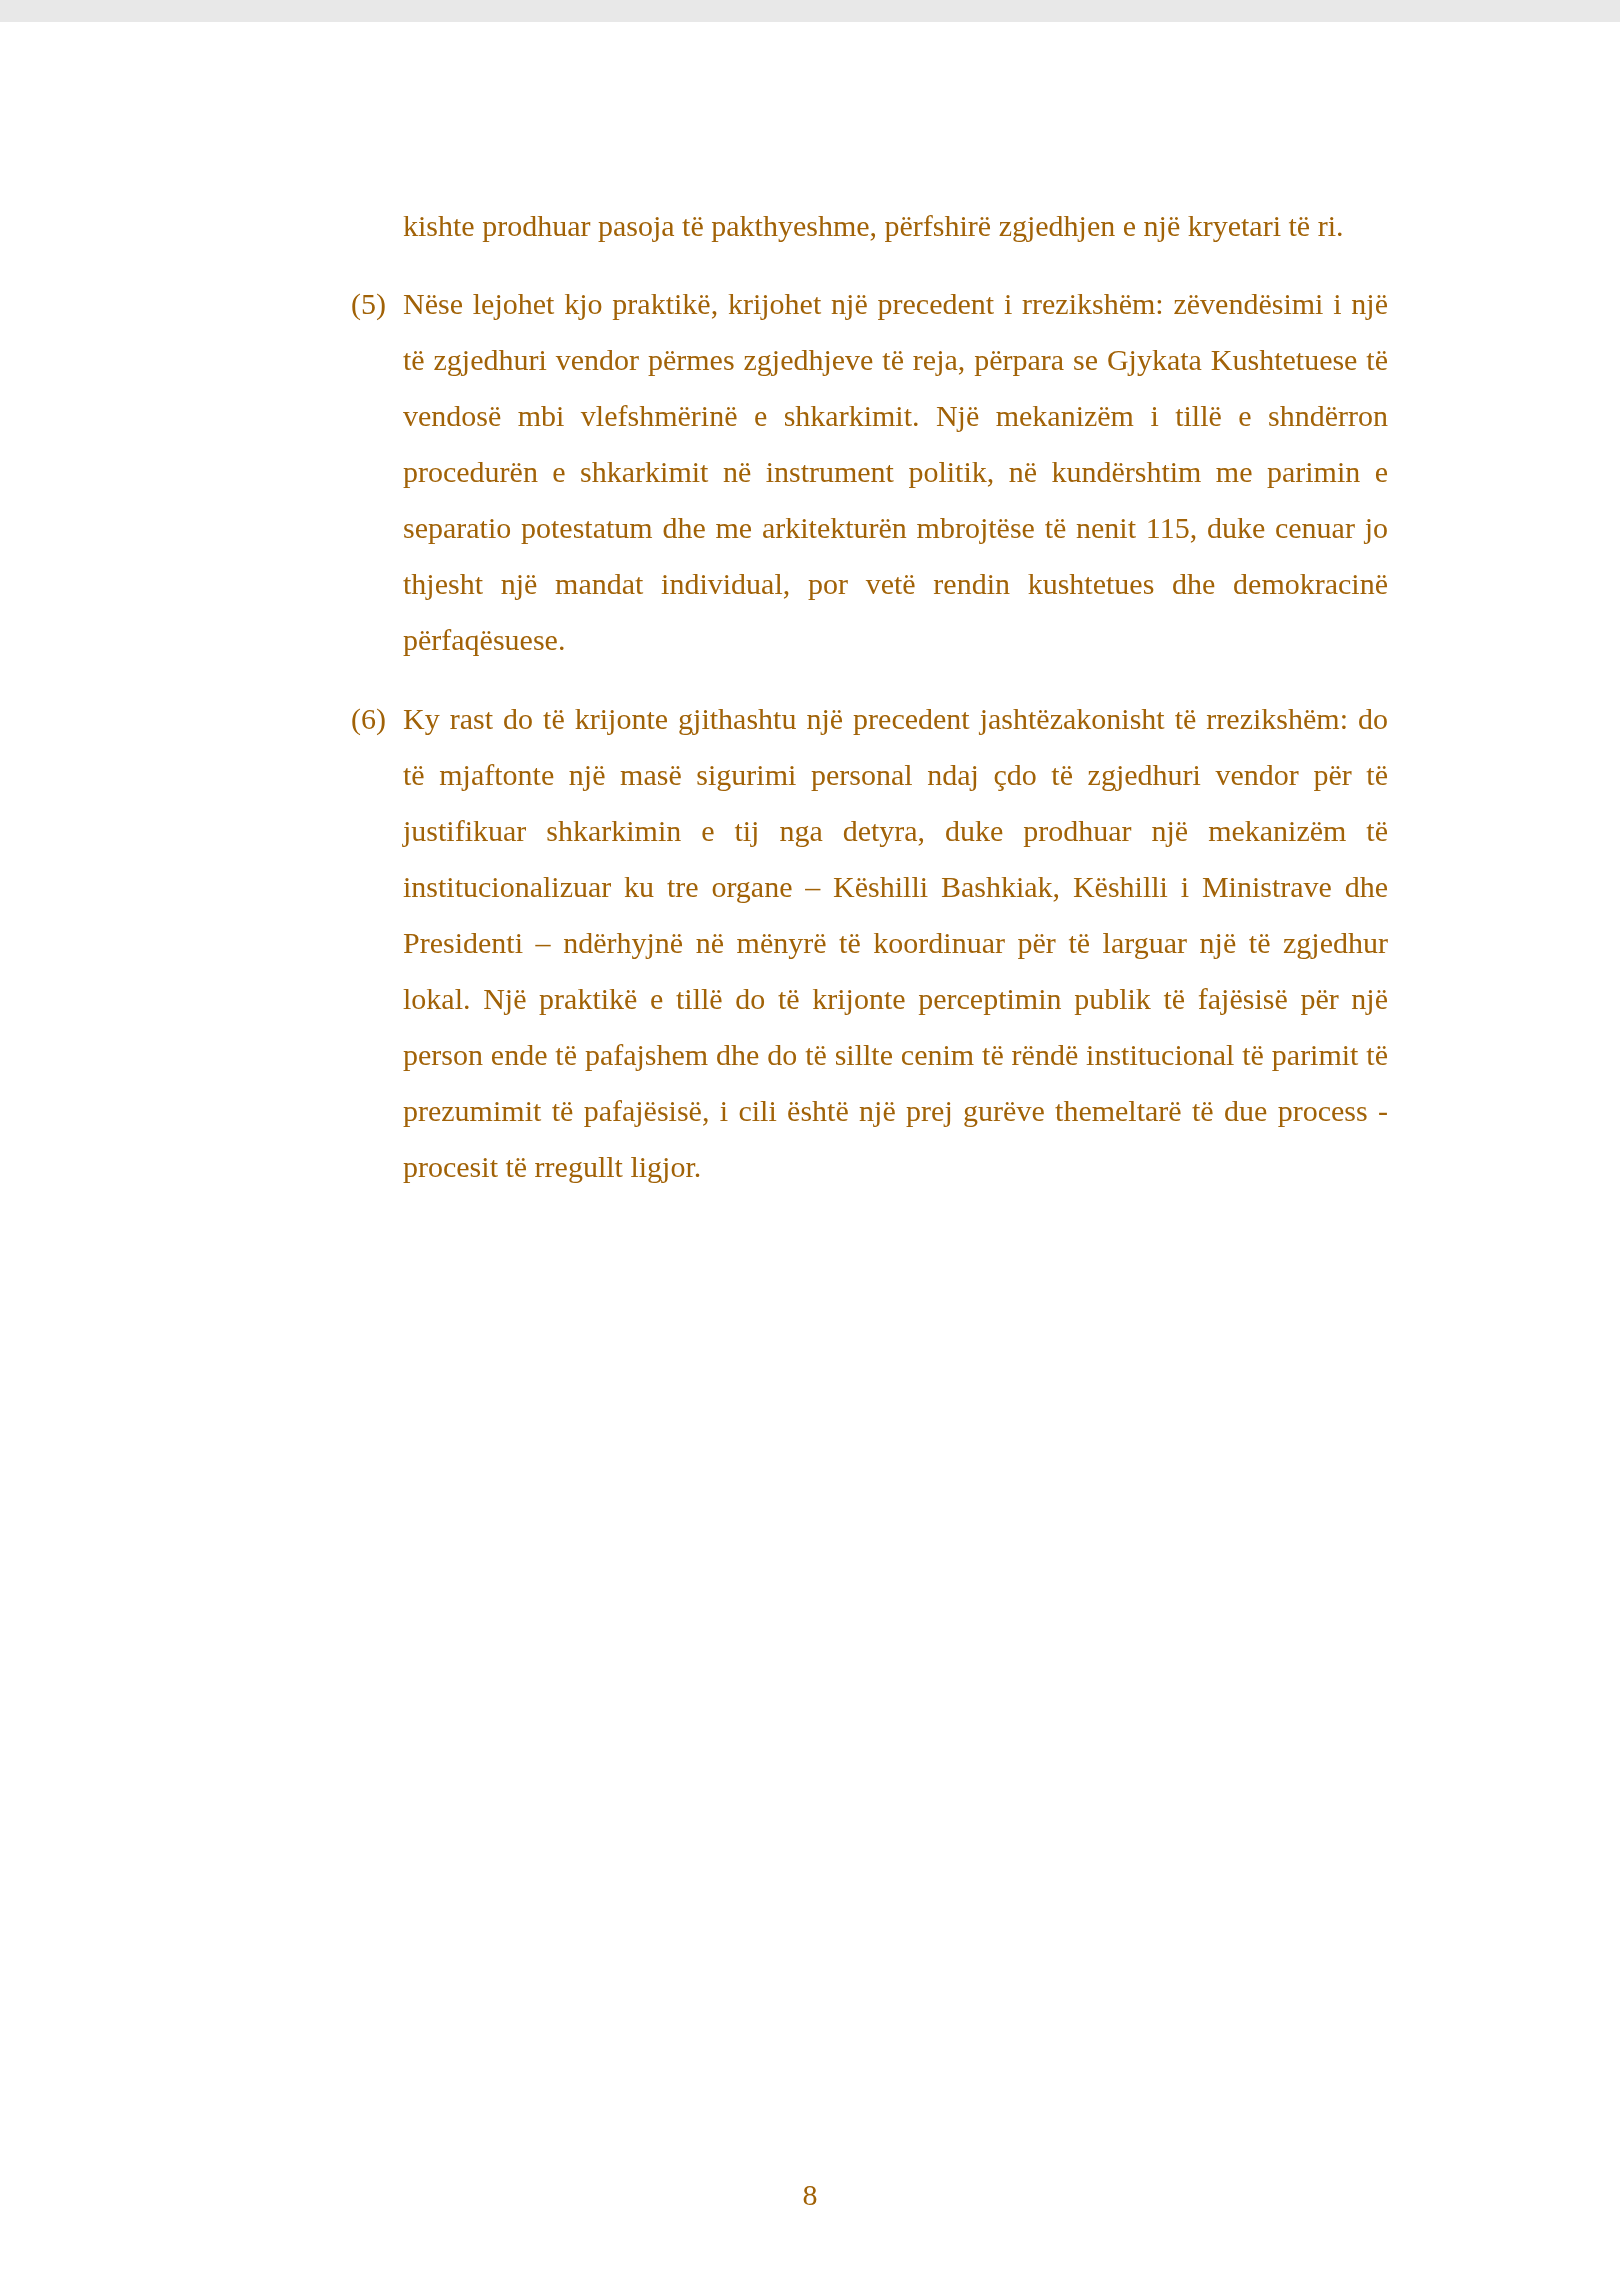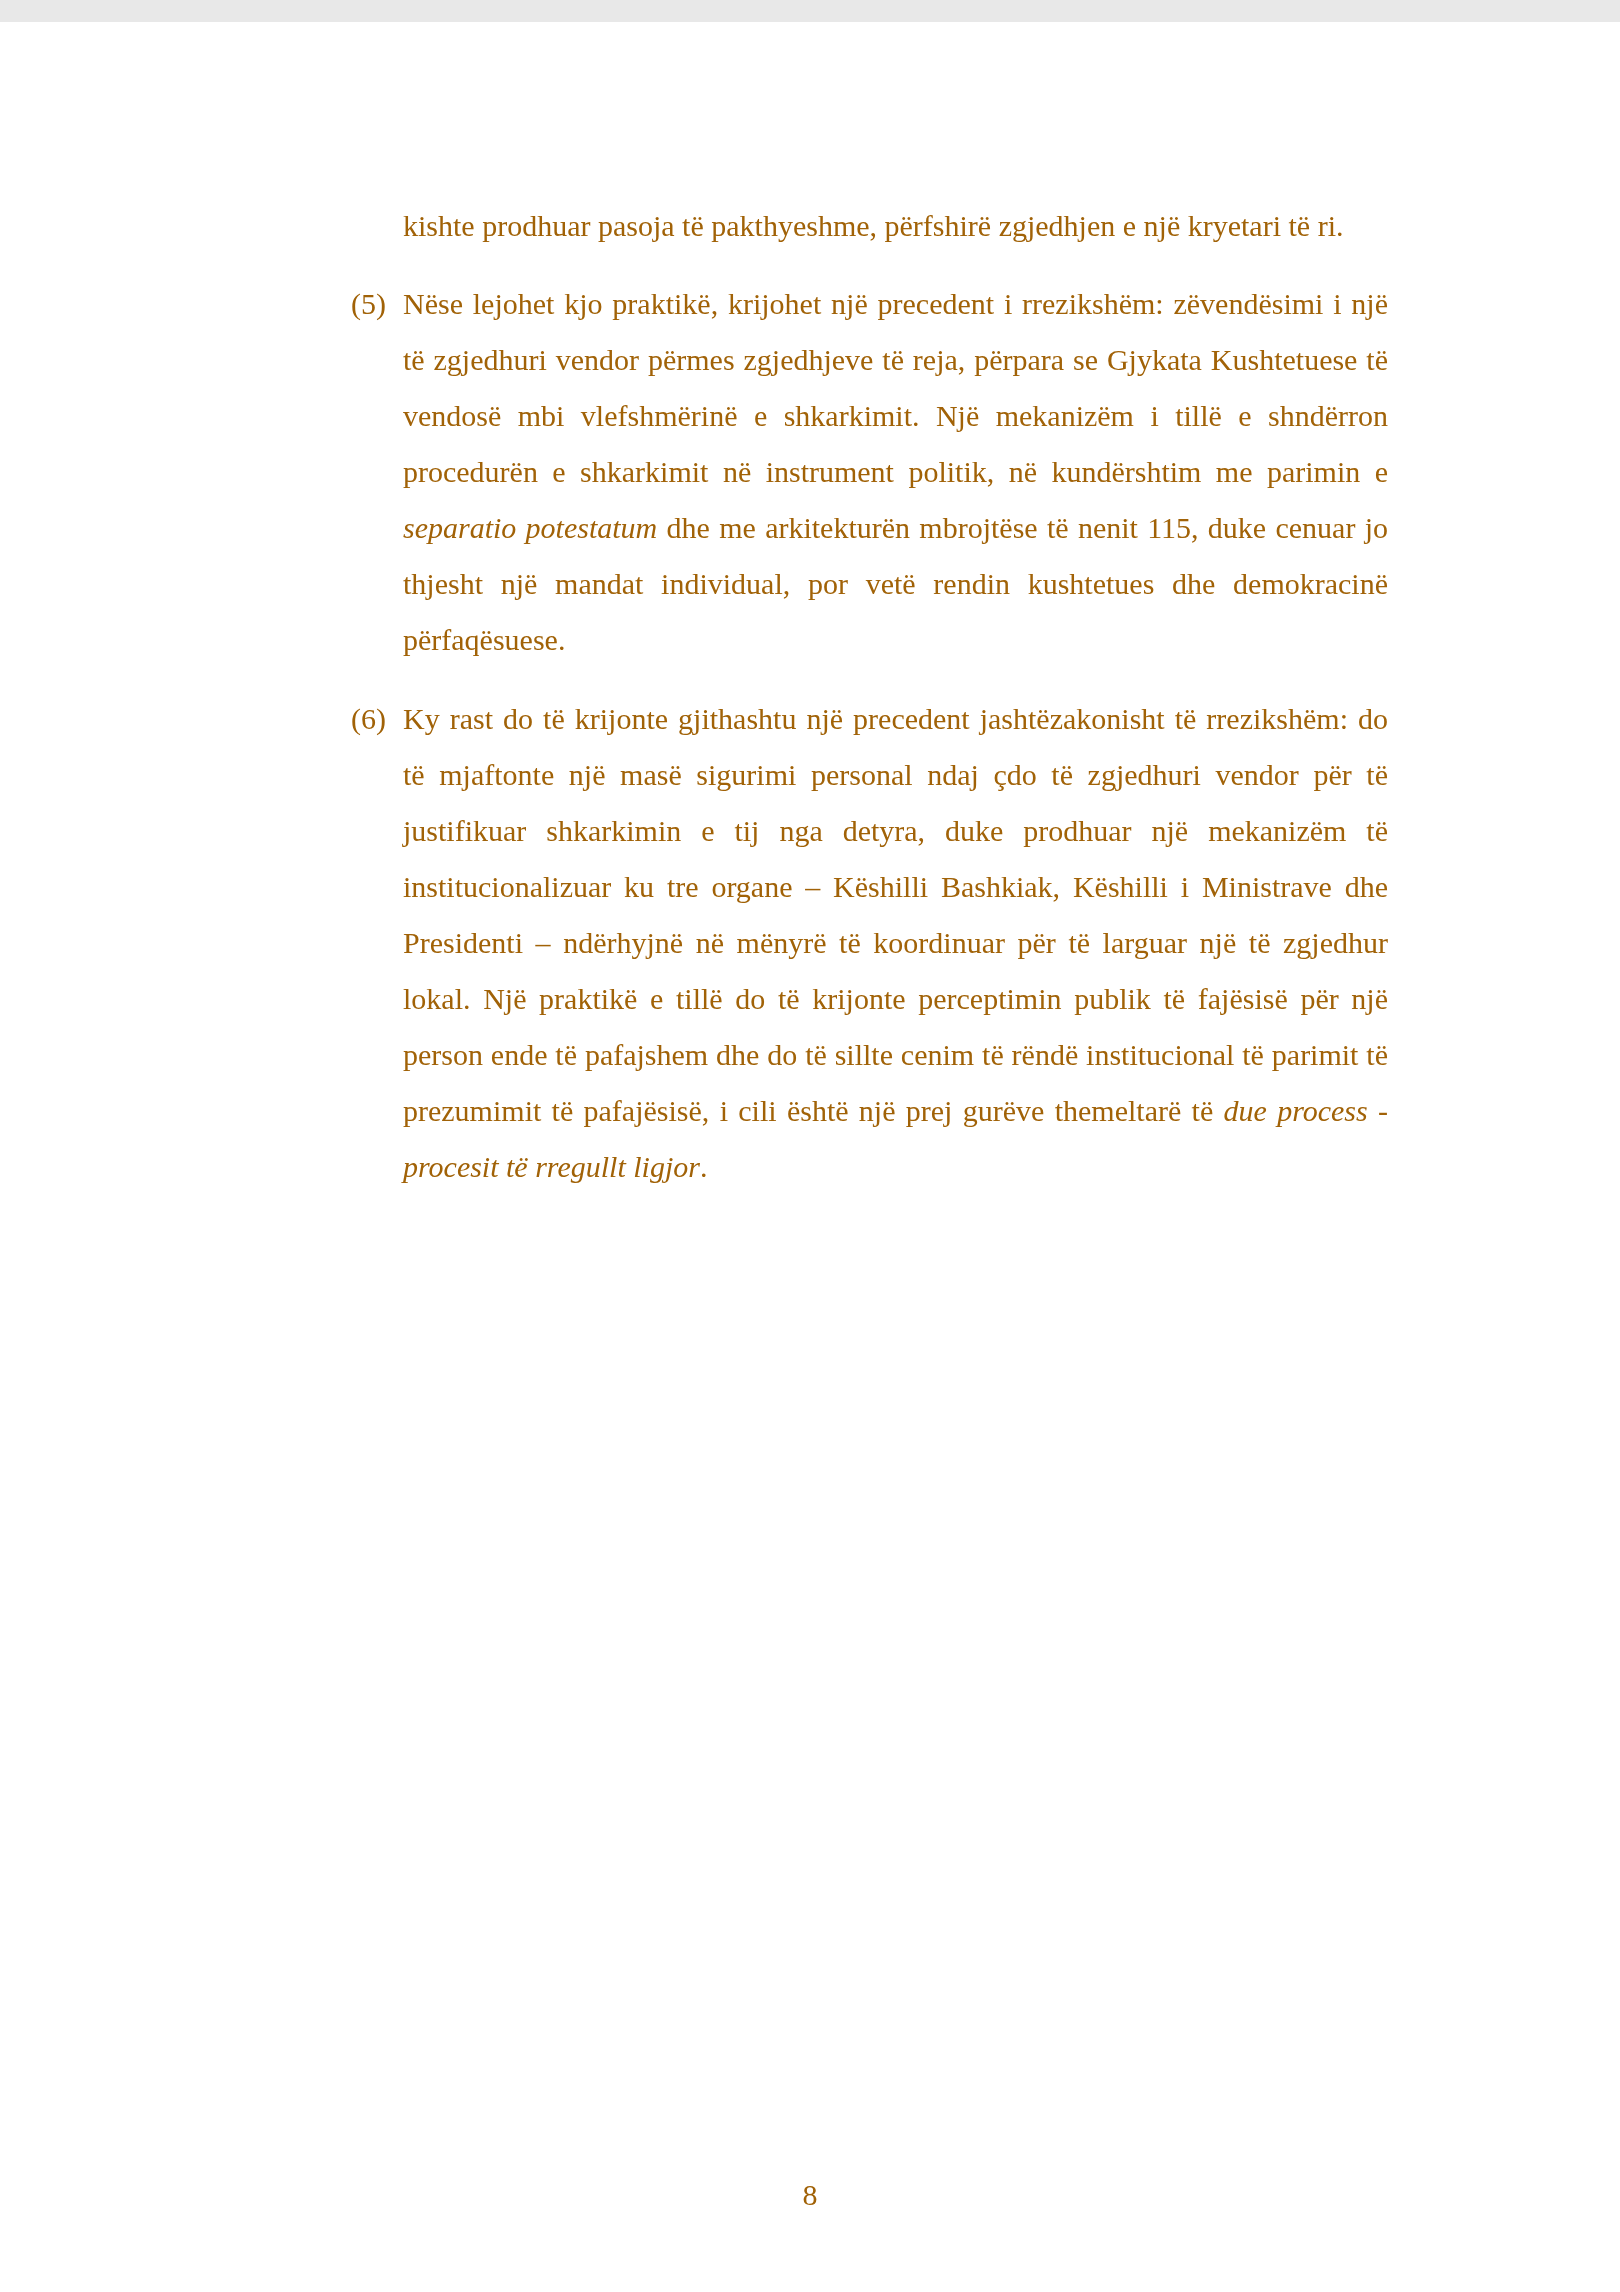--- a/index.html
+++ b/index.html
@@ -37,21 +37,20 @@
     position: absolute;
     left: -52px;
     top: 0;
     line-height: 56px;
     white-space: nowrap;
   }
   .list-item .item-text {
     margin: 0;
   }
   .italic-seg {
-    font-style: italic;
   }
   .footer {
     position: absolute;
     left: 0;
     top: 2153px;
     width: 100%;
     text-align: center;
     font-size: 30px;
     line-height: 39px;
   }

